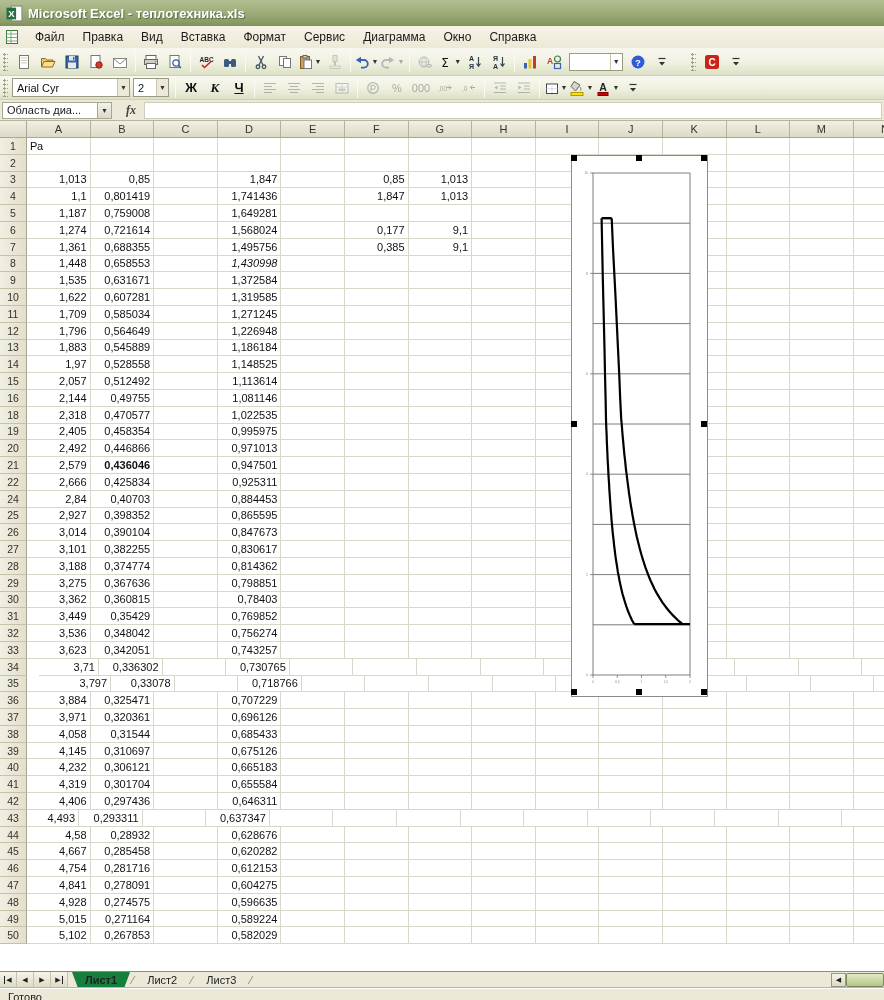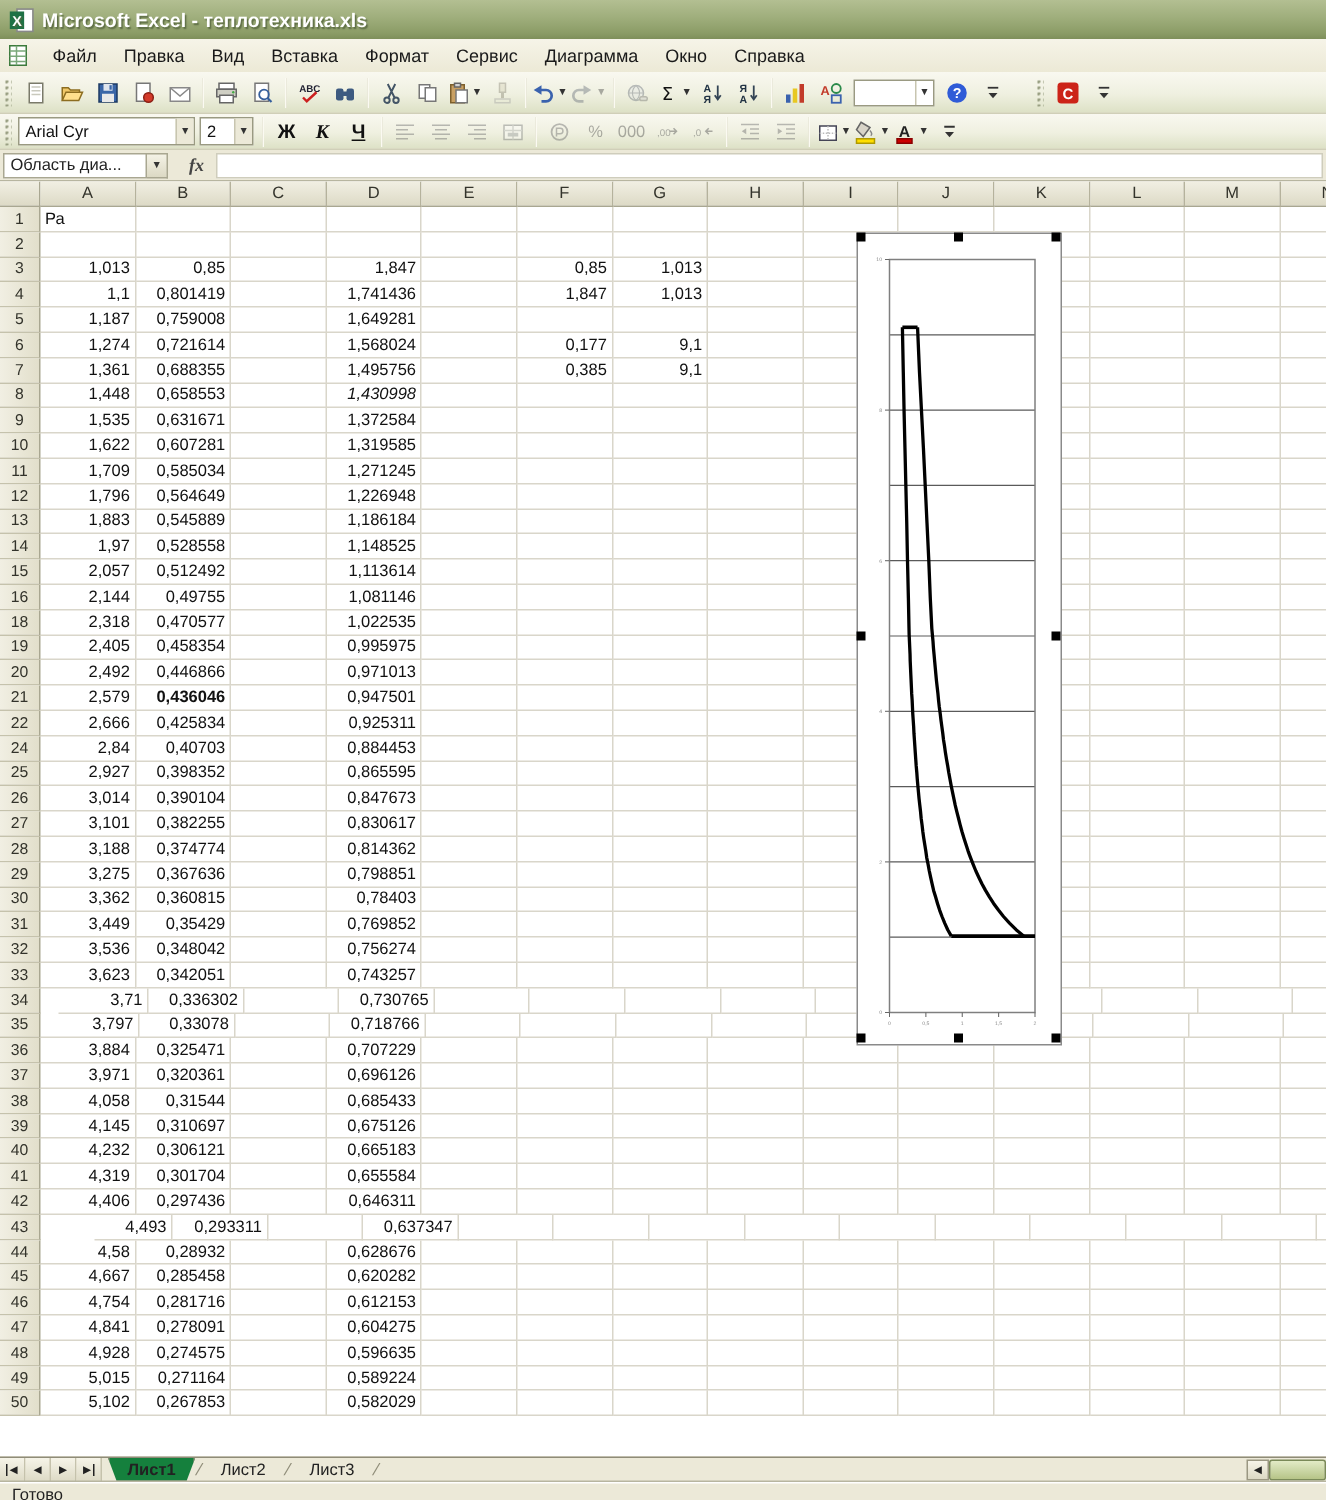--- a/index.html
+++ b/index.html
@@ -1000,21 +1000,21 @@
         <div class="cell" style="width: 63.6px;"></div>
         <div class="cell" style="width: 63.6px;"></div>
         <div class="cell" style="width: 63.6px;"></div>
         <div class="cell" style="width: 63.6px;"></div>
         <div class="cell" style="width: 63.6px;"></div>
         <div class="cell" style="width: 63.6px;"></div>
         <div class="cell" style="width: 63.6px;"></div>
       </div>
       <div class="grow">
         <div class="rowhdr">35</div>
-        <div class="cell" style="width: 66px;">3,797</div>
+        <div class="cell" style="width: 84px;">3,797</div>
         <div class="cell" style="width: 63.6px;">0,33078</div>
         <div class="cell" style="width: 63.6px;"></div>
         <div class="cell" style="width: 63.6px;">0,718766</div>
         <div class="cell" style="width: 63.6px;"></div>
         <div class="cell" style="width: 63.6px;"></div>
         <div class="cell" style="width: 63.6px;"></div>
         <div class="cell" style="width: 63.6px;"></div>
         <div class="cell" style="width: 63.6px;"></div>
         <div class="cell" style="width: 63.6px;"></div>
         <div class="cell" style="width: 63.6px;"></div>
@@ -1136,21 +1136,21 @@
         <div class="cell" style="width: 63.6px;"></div>
         <div class="cell" style="width: 63.6px;"></div>
         <div class="cell" style="width: 63.6px;"></div>
         <div class="cell" style="width: 63.6px;"></div>
         <div class="cell" style="width: 63.6px;"></div>
         <div class="cell" style="width: 63.6px;"></div>
         <div class="cell" style="width: 63.6px;"></div>
       </div>
       <div class="grow">
         <div class="rowhdr">43</div>
-        <div class="cell" style="width: 52px; margin-left: 36px;">4,493</div>
+        <div class="cell" style="width: 52px;">4,493</div>
         <div class="cell" style="width: 63.6px;">0,293311</div>
         <div class="cell" style="width: 63.6px;"></div>
         <div class="cell" style="width: 63.6px;">0,637347</div>
         <div class="cell" style="width: 63.6px;"></div>
         <div class="cell" style="width: 63.6px;"></div>
         <div class="cell" style="width: 63.6px;"></div>
         <div class="cell" style="width: 63.6px;"></div>
         <div class="cell" style="width: 63.6px;"></div>
         <div class="cell" style="width: 63.6px;"></div>
         <div class="cell" style="width: 63.6px;"></div>

